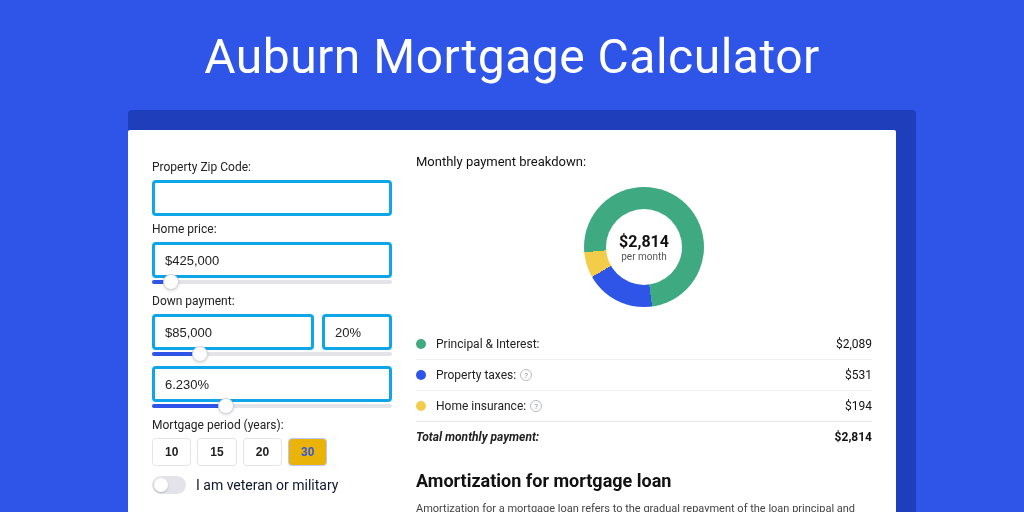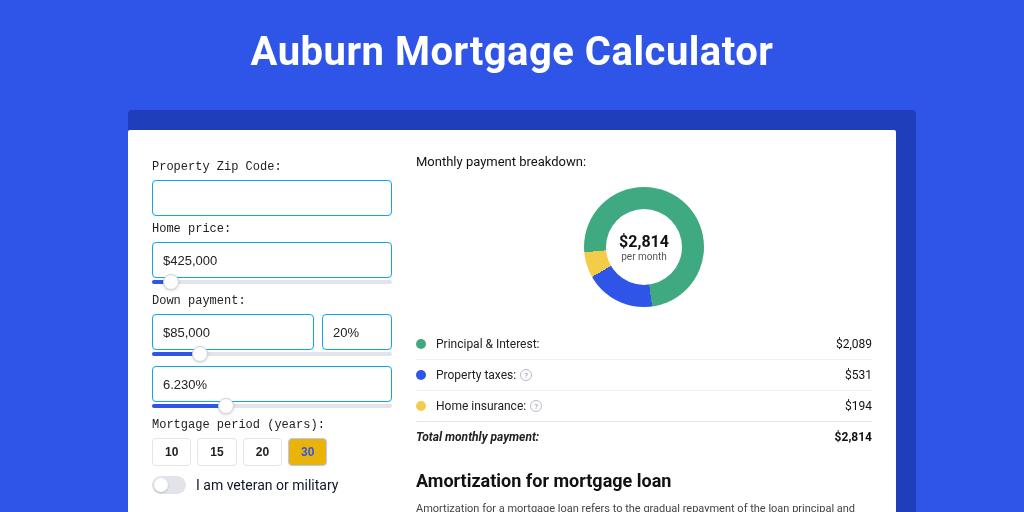--- a/index.html
+++ b/index.html
@@ -6,22 +6,22 @@
   body {
     font-family: -apple-system, BlinkMacSystemFont, "Segoe UI", Roboto, Helvetica, Arial, sans-serif;
     background: #2f55e8;
     width: 1024px;
     height: 512px;
     overflow: hidden;
     position: relative;
   }
   .title {
     color: #fff;
-    font-weight: 700;
-    font-size: 40px;
+    font-weight: 400;
+    font-size: 48px;
     text-align: center;
     padding: 28px 8px 18px;
     letter-spacing: 0.5px;
   }
   .panel-shadow {
     position: absolute;
     left: 128px;
     top: 110px;
     right: 108px;
     height: 430px;
@@ -41,26 +41,25 @@
     gap: 24px;
   }
   .left { width: 240px; flex: 0 0 240px; }
   .right { flex: 1; min-width: 0; }
 
   .label {
     font-size: 12px;
     color: #222;
     margin-bottom: 6px;
     margin-top: 6px;
-    font-family: Liberation Mono, monospace;
   }
   .field {
     width: 100%;
     height: 36px;
-    border: 1px solid #0ea5e9;
+    border: 3px solid #0ea5e9;
     border-radius: 4px;
     padding: 0 10px;
     font-size: 13px;
     color: #222;
     background: #fff;
   }
   .slider-wrap {
     position: relative;
     height: 12px;
     margin-top: -2px;

